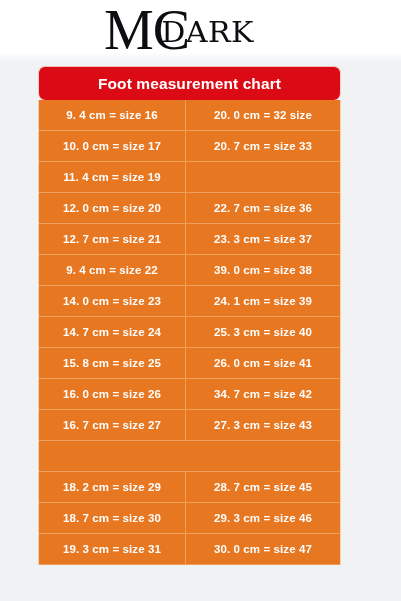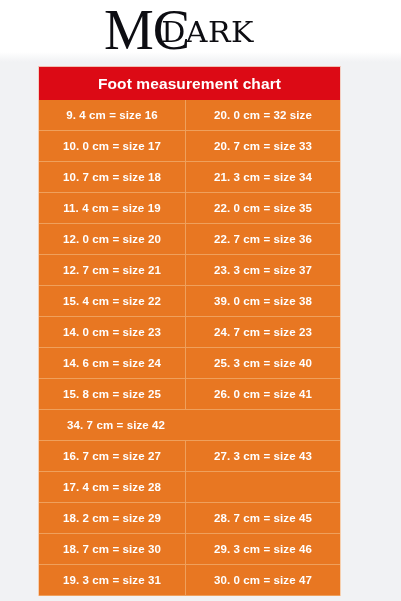--- a/index.html
+++ b/index.html
@@ -76,20 +76,21 @@
     font-size: 15.5px;
     font-weight: bold;
     letter-spacing: 0.1px;
     display: flex;
     align-items: center;
     justify-content: center;
     box-sizing: border-box;
     border-top: 1px solid #f0c0b4;
     border-left: 1px solid #f3cfc4;
     border-right: 1px solid #f3cfc4;
+    border-radius: 7px;
   }
 
   #chart-body {
     border-left: 1px solid #f6cfae;
     border-right: 1px solid #f6cfae;
     box-sizing: border-box;
   }
 
   .row {
     display: flex;
@@ -140,60 +141,55 @@
     <div id="chart-body">
         <div class="row">
           <div class="cell cell-left">9. 4 cm = size 16</div>
           <div class="cell cell-right">20. 0 cm = 32 size</div>
         </div>
         <div class="row">
           <div class="cell cell-left">10. 0 cm = size 17</div>
           <div class="cell cell-right">20. 7 cm = size 33</div>
         </div>
         <div class="row">
-          <div class="cell cell-left">10. 7 cm = size 18</div>
-          <div class="cell cell-right">21. 3 cm = size 34</div>
-        </div>
-        <div class="row">
           <div class="cell cell-left">11. 4 cm = size 19</div>
-          <div class="cell cell-right">22. 0 cm = size 35</div>
         </div>
         <div class="row">
           <div class="cell cell-left">12. 0 cm = size 20</div>
           <div class="cell cell-right">22. 7 cm = size 36</div>
         </div>
         <div class="row">
           <div class="cell cell-left">12. 7 cm = size 21</div>
           <div class="cell cell-right">23. 3 cm = size 37</div>
         </div>
         <div class="row">
-          <div class="cell cell-left">15. 4 cm = size 22</div>
+          <div class="cell cell-left">9. 4 cm = size 22</div>
           <div class="cell cell-right">39. 0 cm = size 38</div>
         </div>
         <div class="row">
           <div class="cell cell-left">14. 0 cm = size 23</div>
-          <div class="cell cell-right">24. 7 cm = size 23</div>
-        </div>
-        <div class="row">
-          <div class="cell cell-left">14. 6 cm = size 24</div>
+          <div class="cell cell-right">24. 1 cm = size 39</div>
+        </div>
+        <div class="row">
+          <div class="cell cell-left">14. 7 cm = size 24</div>
           <div class="cell cell-right">25. 3 cm = size 40</div>
         </div>
         <div class="row">
           <div class="cell cell-left">15. 8 cm = size 25</div>
           <div class="cell cell-right">26. 0 cm = size 41</div>
         </div>
         <div class="row">
+          <div class="cell cell-left">16. 0 cm = size 26</div>
           <div class="cell cell-right">34. 7 cm = size 42</div>
         </div>
         <div class="row">
           <div class="cell cell-left">16. 7 cm = size 27</div>
           <div class="cell cell-right">27. 3 cm = size 43</div>
         </div>
         <div class="row">
-          <div class="cell cell-left">17. 4 cm = size 28</div>
         </div>
         <div class="row">
           <div class="cell cell-left">18. 2 cm = size 29</div>
           <div class="cell cell-right">28. 7 cm = size 45</div>
         </div>
         <div class="row">
           <div class="cell cell-left">18. 7 cm = size 30</div>
           <div class="cell cell-right">29. 3 cm = size 46</div>
         </div>
         <div class="row">

